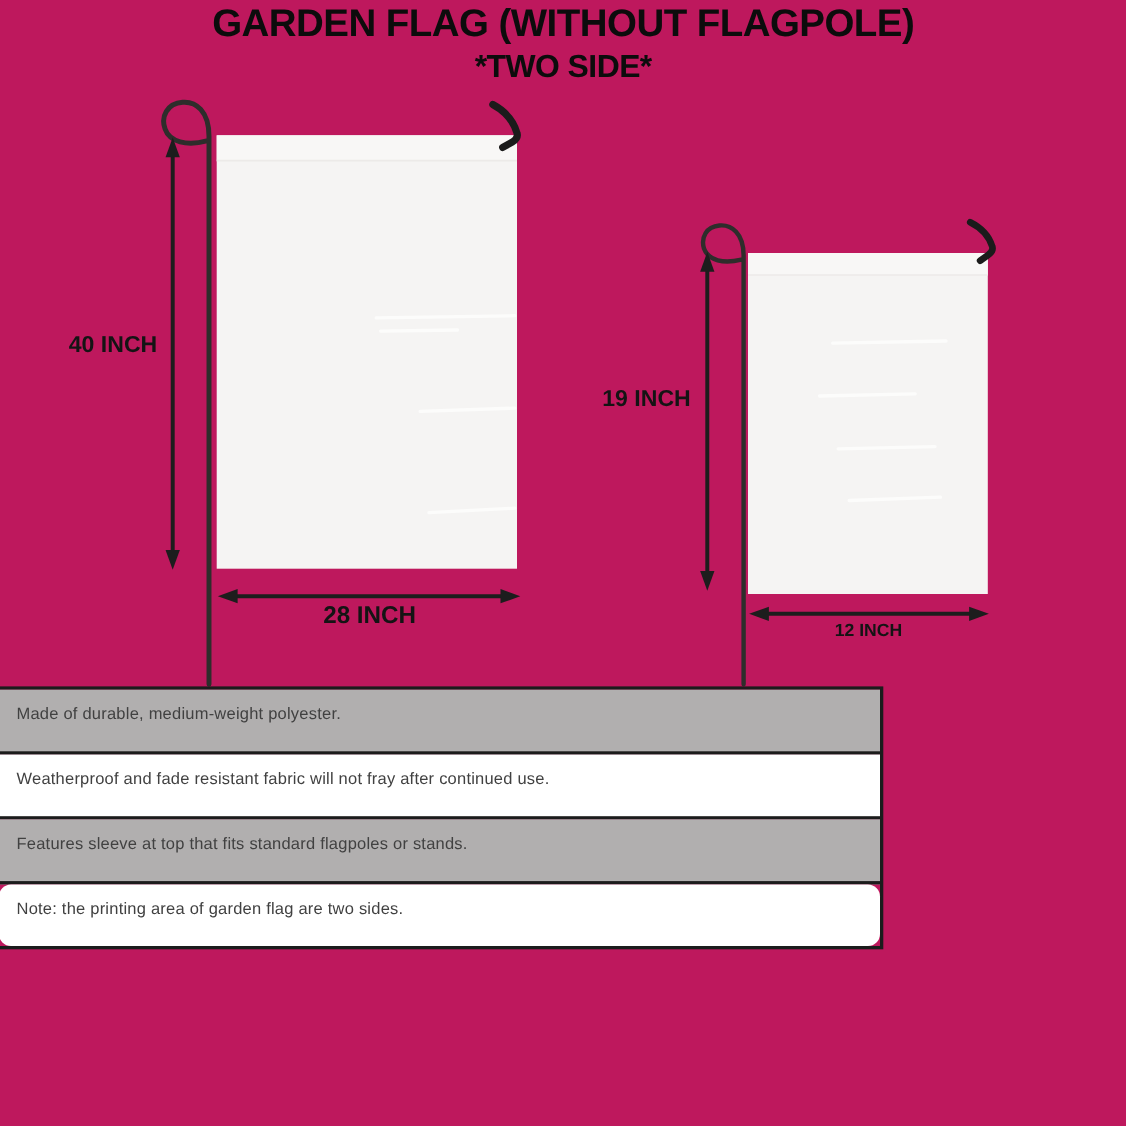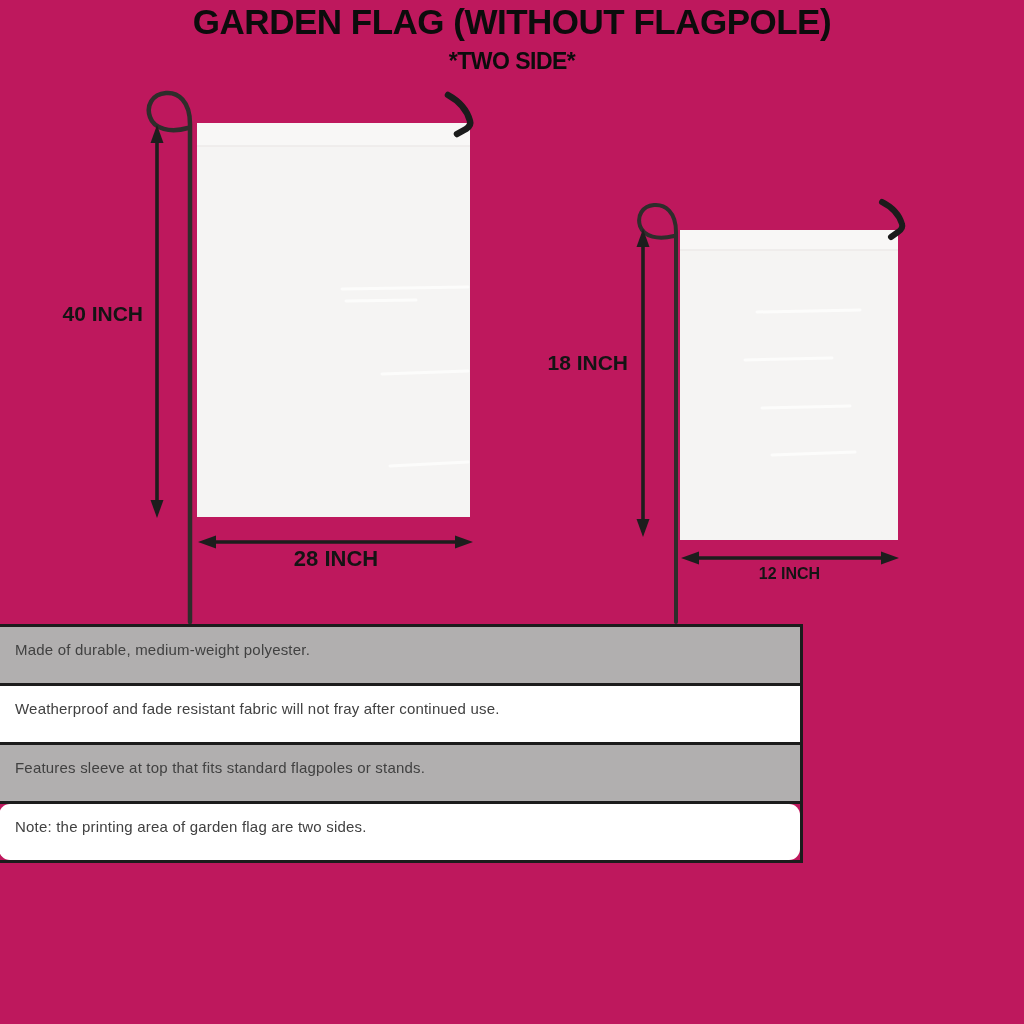--- a/index.html
+++ b/index.html
@@ -13,21 +13,21 @@
   
   .title-block{
     position:absolute;left:0;top:2px;width:1024px;
     text-align:center;color:#0c0c0c;
   }
   .title-line1{
     margin:0;font-size:35px;line-height:40px;font-weight:bold;
     letter-spacing:-0.5px;
   }
   .title-line2{
-    margin:0;font-size:23px;line-height:38px;font-weight:bold;
+    margin:0;font-size:29px;line-height:38px;font-weight:bold;
     letter-spacing:-0.5px;
   }
   
   .art{position:absolute;left:0;top:0;}
   
   .dim-label{
     position:absolute;font-weight:bold;color:#141414;
     font-size:21px;line-height:24px;white-space:nowrap;
   }
   .lbl-40{left:50px;top:302px;width:93px;text-align:right;}
@@ -120,21 +120,21 @@
       <g>
         <line x1="696" y1="558" x2="884" y2="558" stroke-width="3.6"></line>
         <polygon points="681,558 699,551.5 699,564.5" stroke="none"></polygon>
         <polygon points="899,558 881,551.5 881,564.5" stroke="none"></polygon>
       </g>
     </g>
   </svg>
 
   <div class="dim-label lbl-40">40 INCH</div>
   <div class="dim-label lbl-28">28 INCH</div>
-  <div class="dim-label lbl-18">18 INCH</div>
+  <div class="dim-label lbl-18">19 INCH</div>
   <div class="dim-label lbl-12">12 INCH</div>
 
   <div class="spec-table">
     <div class="spec-row">
       <span class="spec-text">Made of durable, medium-weight polyester.</span>
     </div>
     <div class="spec-row">
       <span class="spec-text">Weatherproof and fade resistant fabric will not fray after continued use.</span>
     </div>
     <div class="spec-row">

